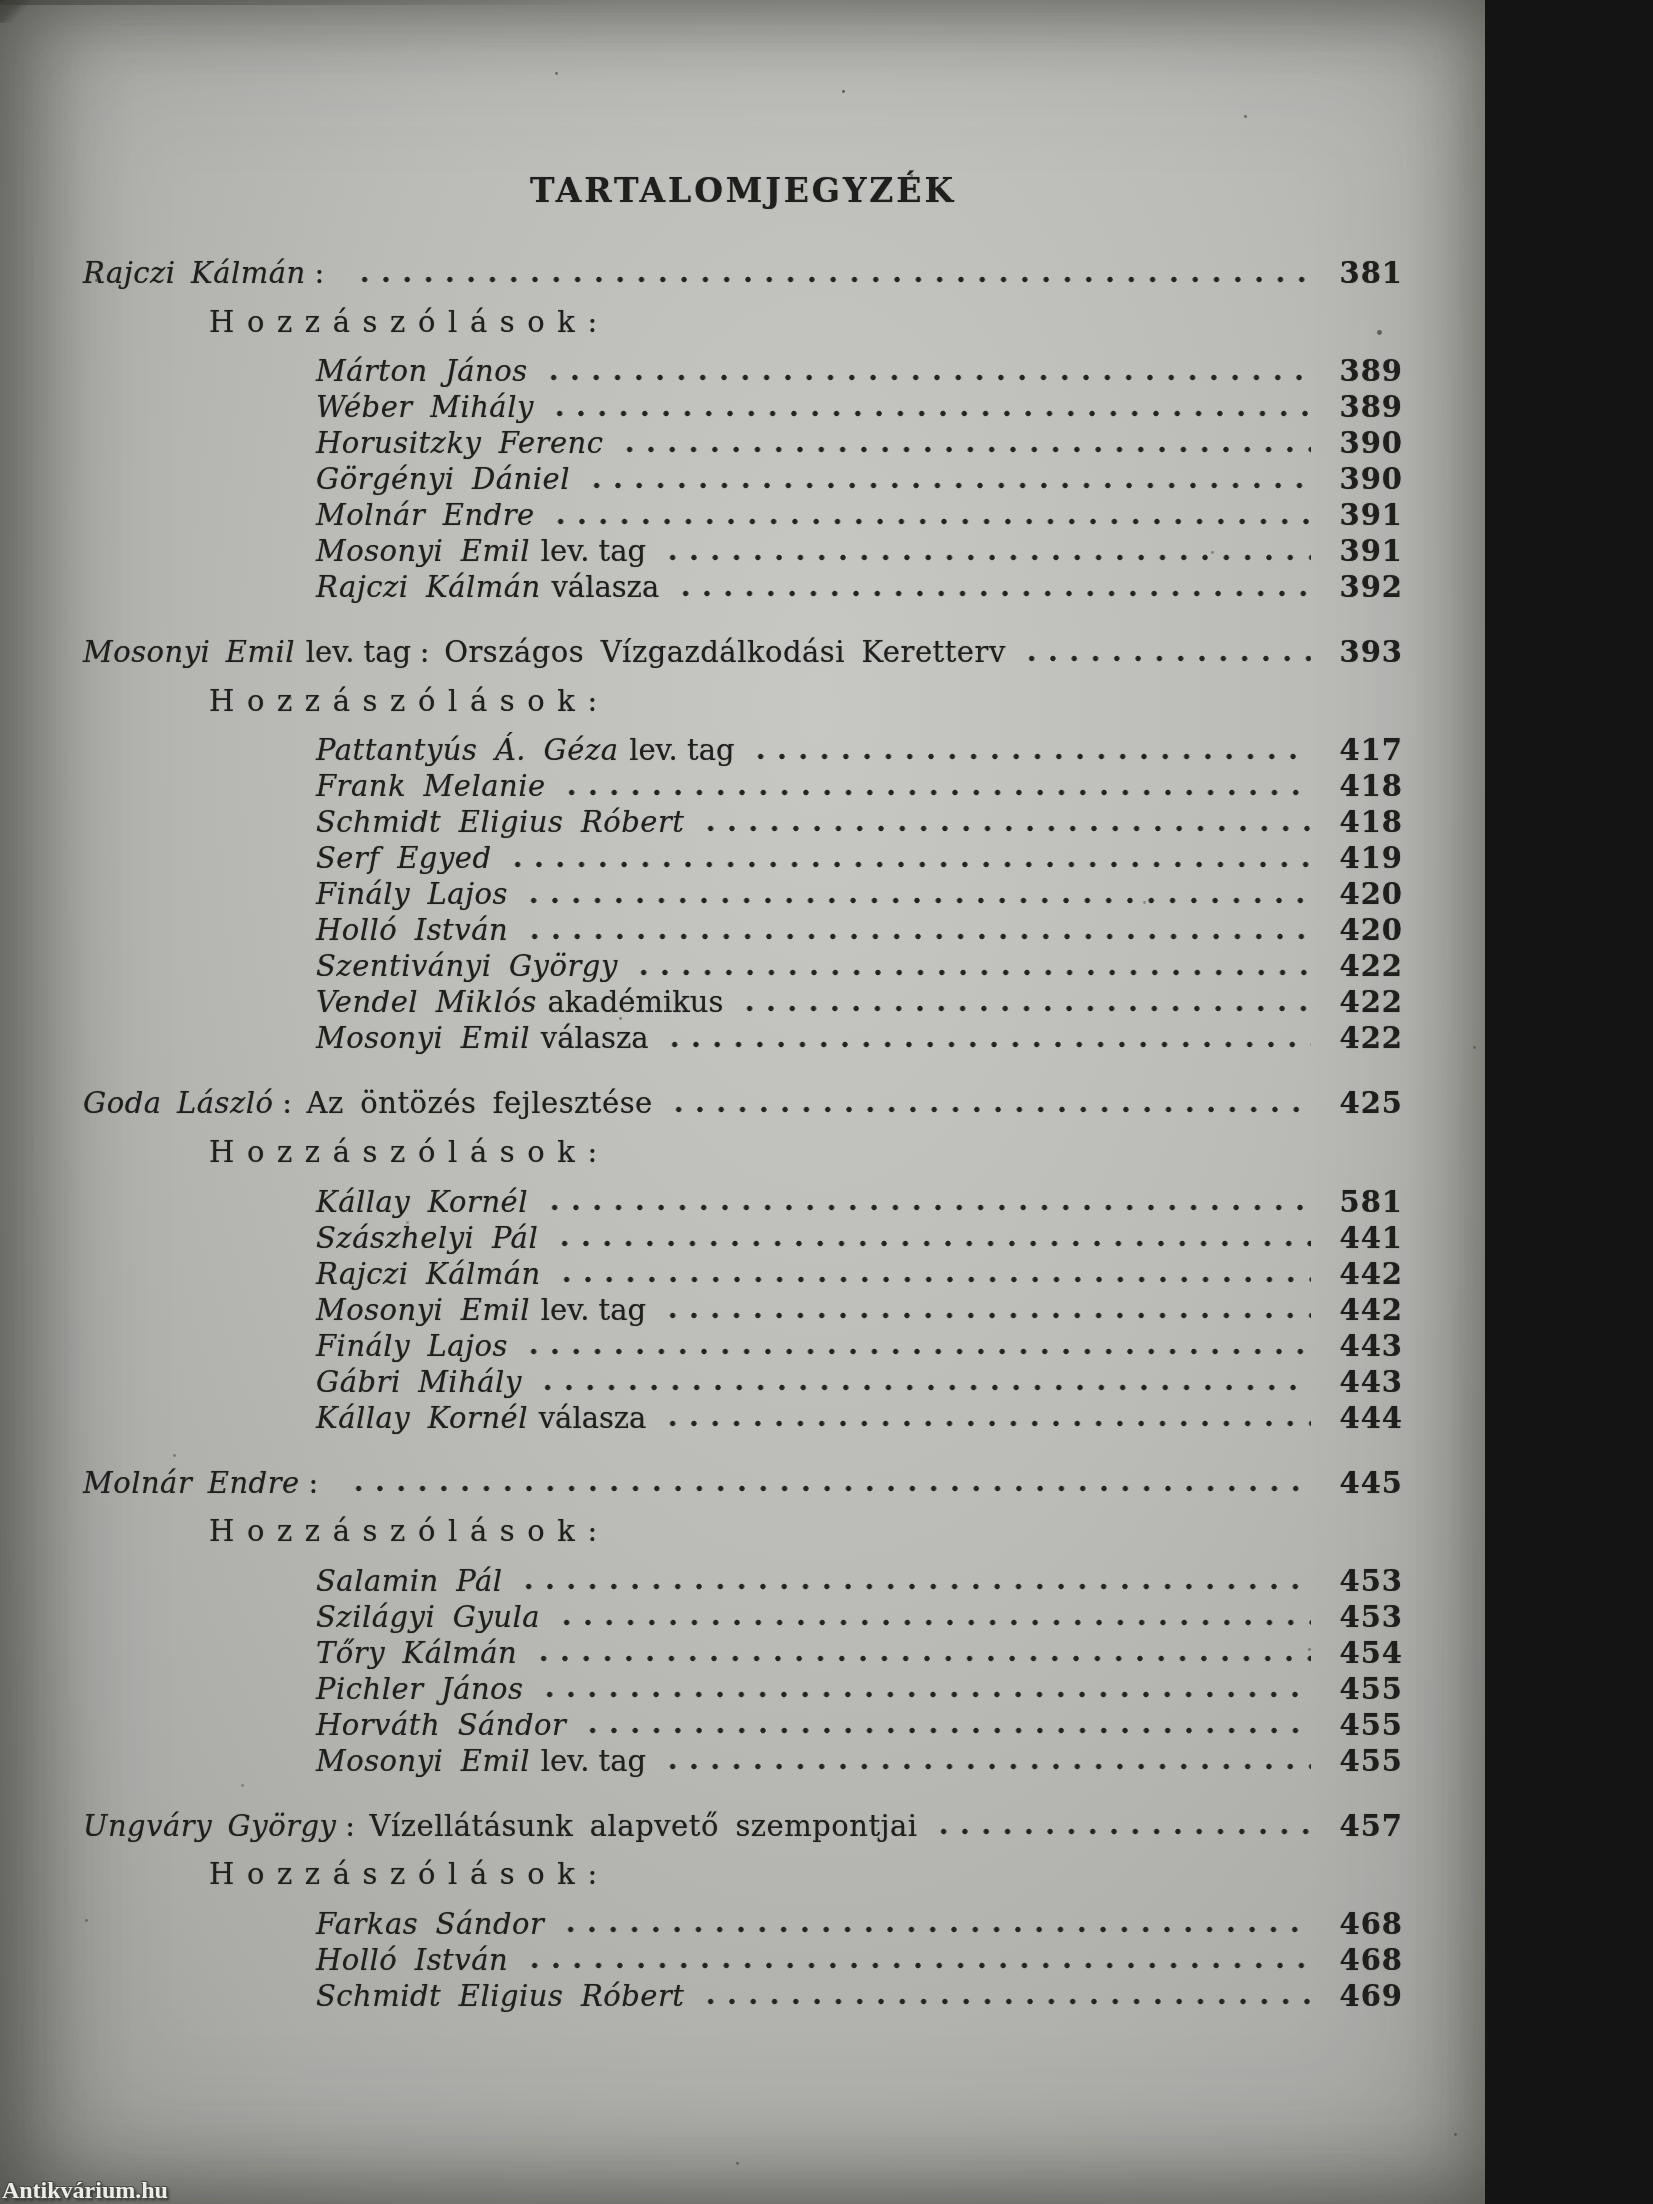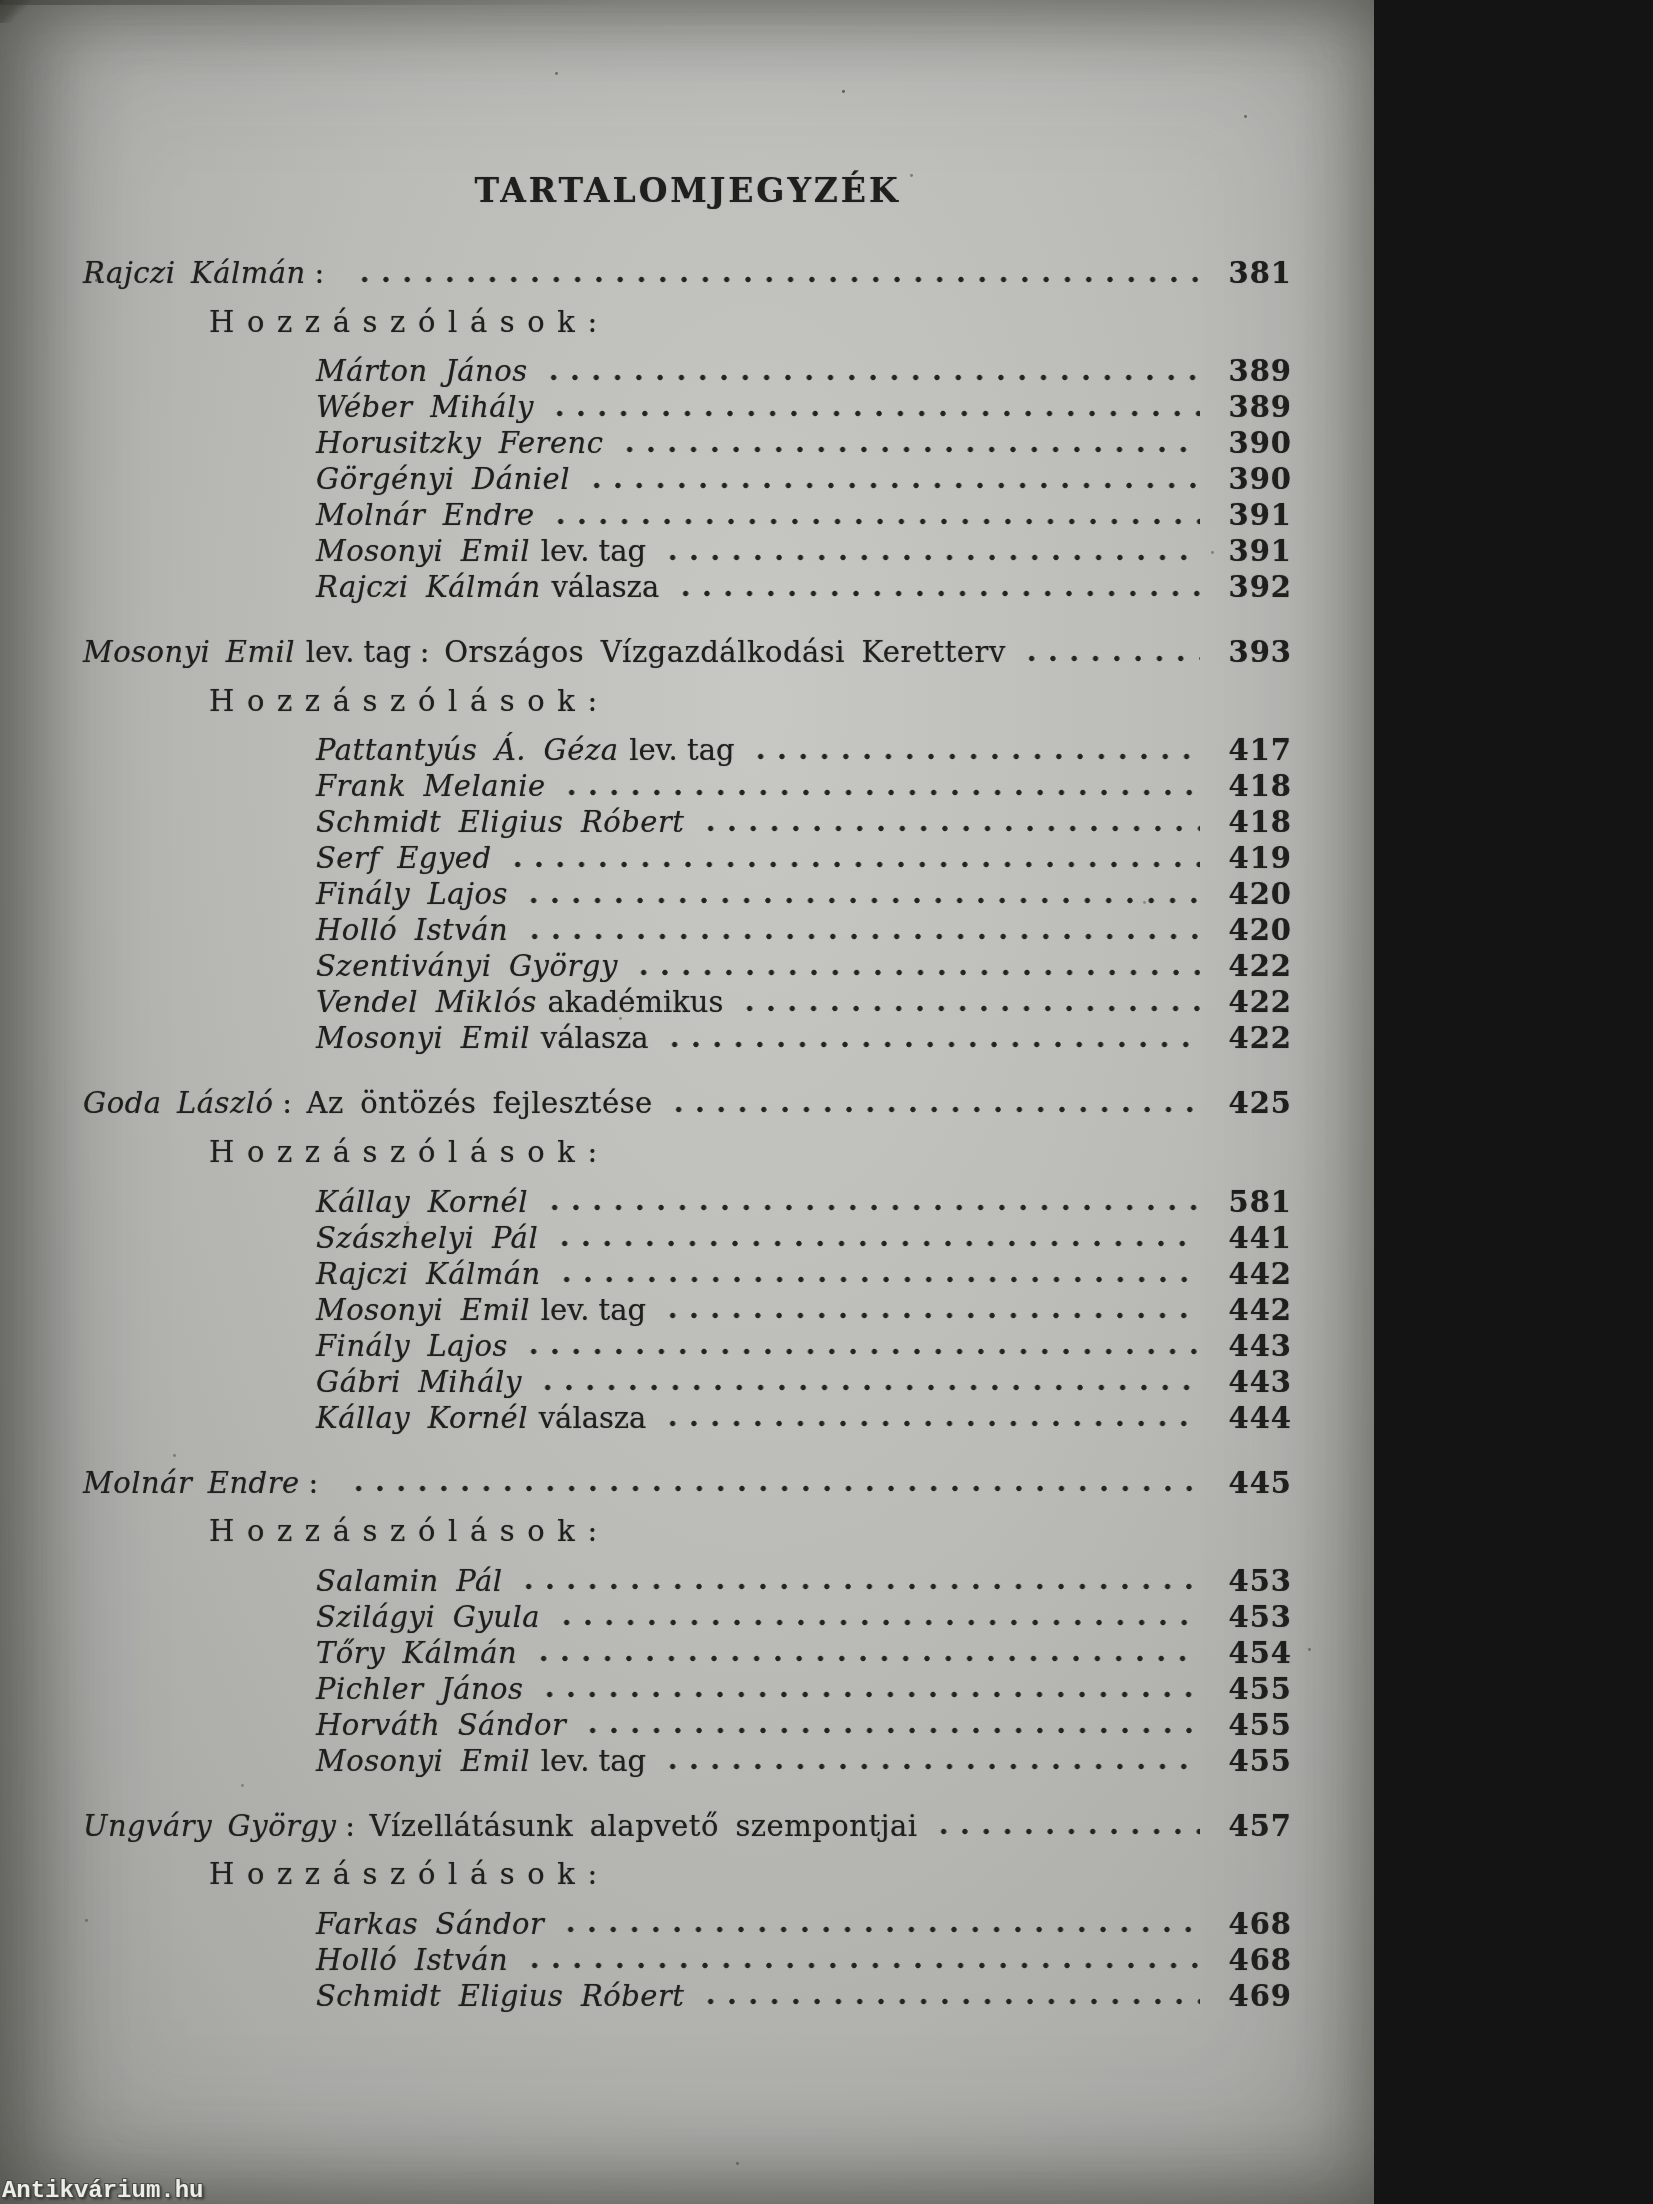--- a/index.html
+++ b/index.html
@@ -1,17 +1,17 @@
 <!DOCTYPE html>
 <html><head>
 <meta charset="utf-8">
 <style>
   html,body { margin:0; padding:0; background:#141414; }
   .page {
-    position:relative; width:1374px; height:2205px; overflow:hidden;
+    position:relative; width:1485px; height:2205px; overflow:hidden;
     background: radial-gradient(ellipse at 55% 32%, #c7c8c4 0%, #bbbcb8 42%, #abaca8 78%, #999a95 100%);
     font-family:"DejaVu Serif", serif; color:#1f1f1d;
   }
   .page::before{
     content:''; position:absolute; inset:0; pointer-events:none; z-index:5;
     box-shadow: inset 0 0 155px rgba(55,55,50,.36),
                 inset 50px 0 78px rgba(45,45,42,.30),
                 inset -17.5px 0 53px rgba(85,85,80,.18),
                 inset 0 -27px 78px rgba(70,70,64,.24),
                 inset 0 17.5px 58px rgba(80,80,74,.18);
@@ -45,21 +45,21 @@
   .etitle{ word-spacing:6.8px; letter-spacing:0.5px; }
   .subhead{ margin:12.6px 0 13.6px 126px; font-size:29px; line-height:36px; letter-spacing:12.6px; }
   .items{ margin-left:233px; }
   .iname{ font-style:italic; word-spacing:7.8px; letter-spacing:0.5px; }
   .leader{ flex:1 1 auto; min-width:33px; height:27px; align-self:flex-end;
     margin:0 11.6px 1.9px 15.5px;
     background-image: radial-gradient(circle, #232321 2.2px, rgba(0,0,0,0) 3.1px);
     background-size:21.3px 6.8px; background-repeat:repeat-x; background-position:left bottom 6.8px; }
   .pnum{ flex:0 0 80px; text-align:right; font-weight:bold; letter-spacing:1px; }
   .watermark{ position:absolute; left:1.9px; bottom:1px; z-index:6;
-    font-family:Liberation Mono, monospace; font-weight:bold; font-size:24px; letter-spacing:0;
+    font-family:Liberation Serif, serif; font-weight:bold; font-size:24px; letter-spacing:0;
     color:#ecece9;
     text-shadow: 1px 1px 0 #4c4c46, -1px 1px 0 #4c4c46, 1px -1px 0 #4c4c46,
                  -1px -1px 0 #4c4c46, 1.9px 1.9px 2.9px rgba(25,25,22,.85); }
 </style>
 </head>
 <body>
 
 <div class="page">
   <div class="corner-mark"></div>
   <div class="edge-top"></div>

